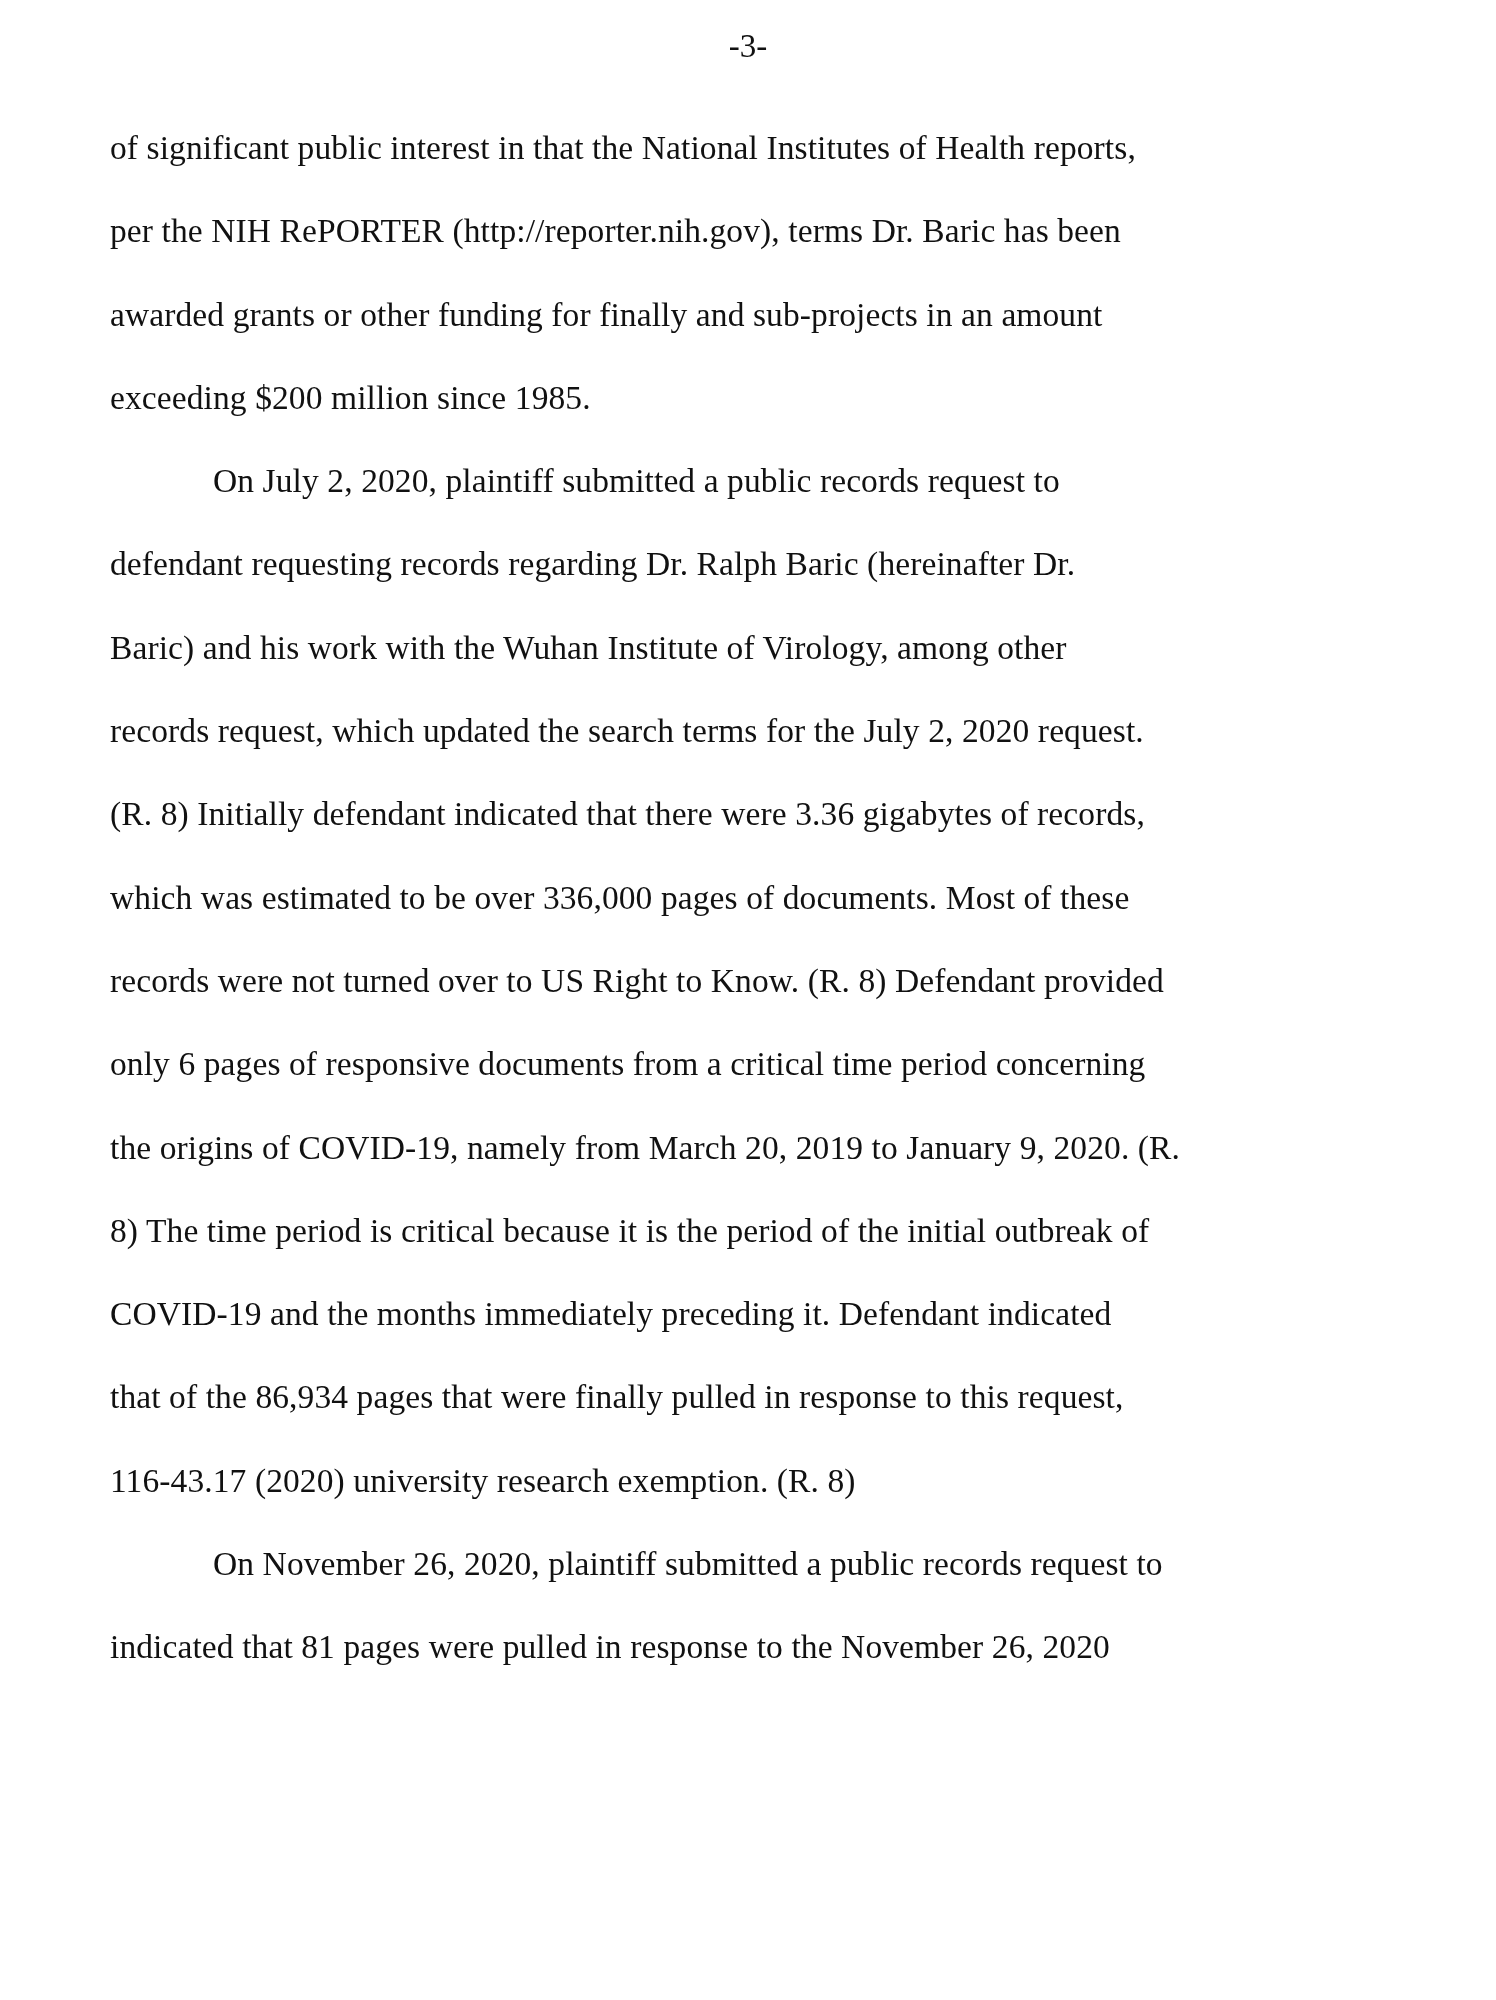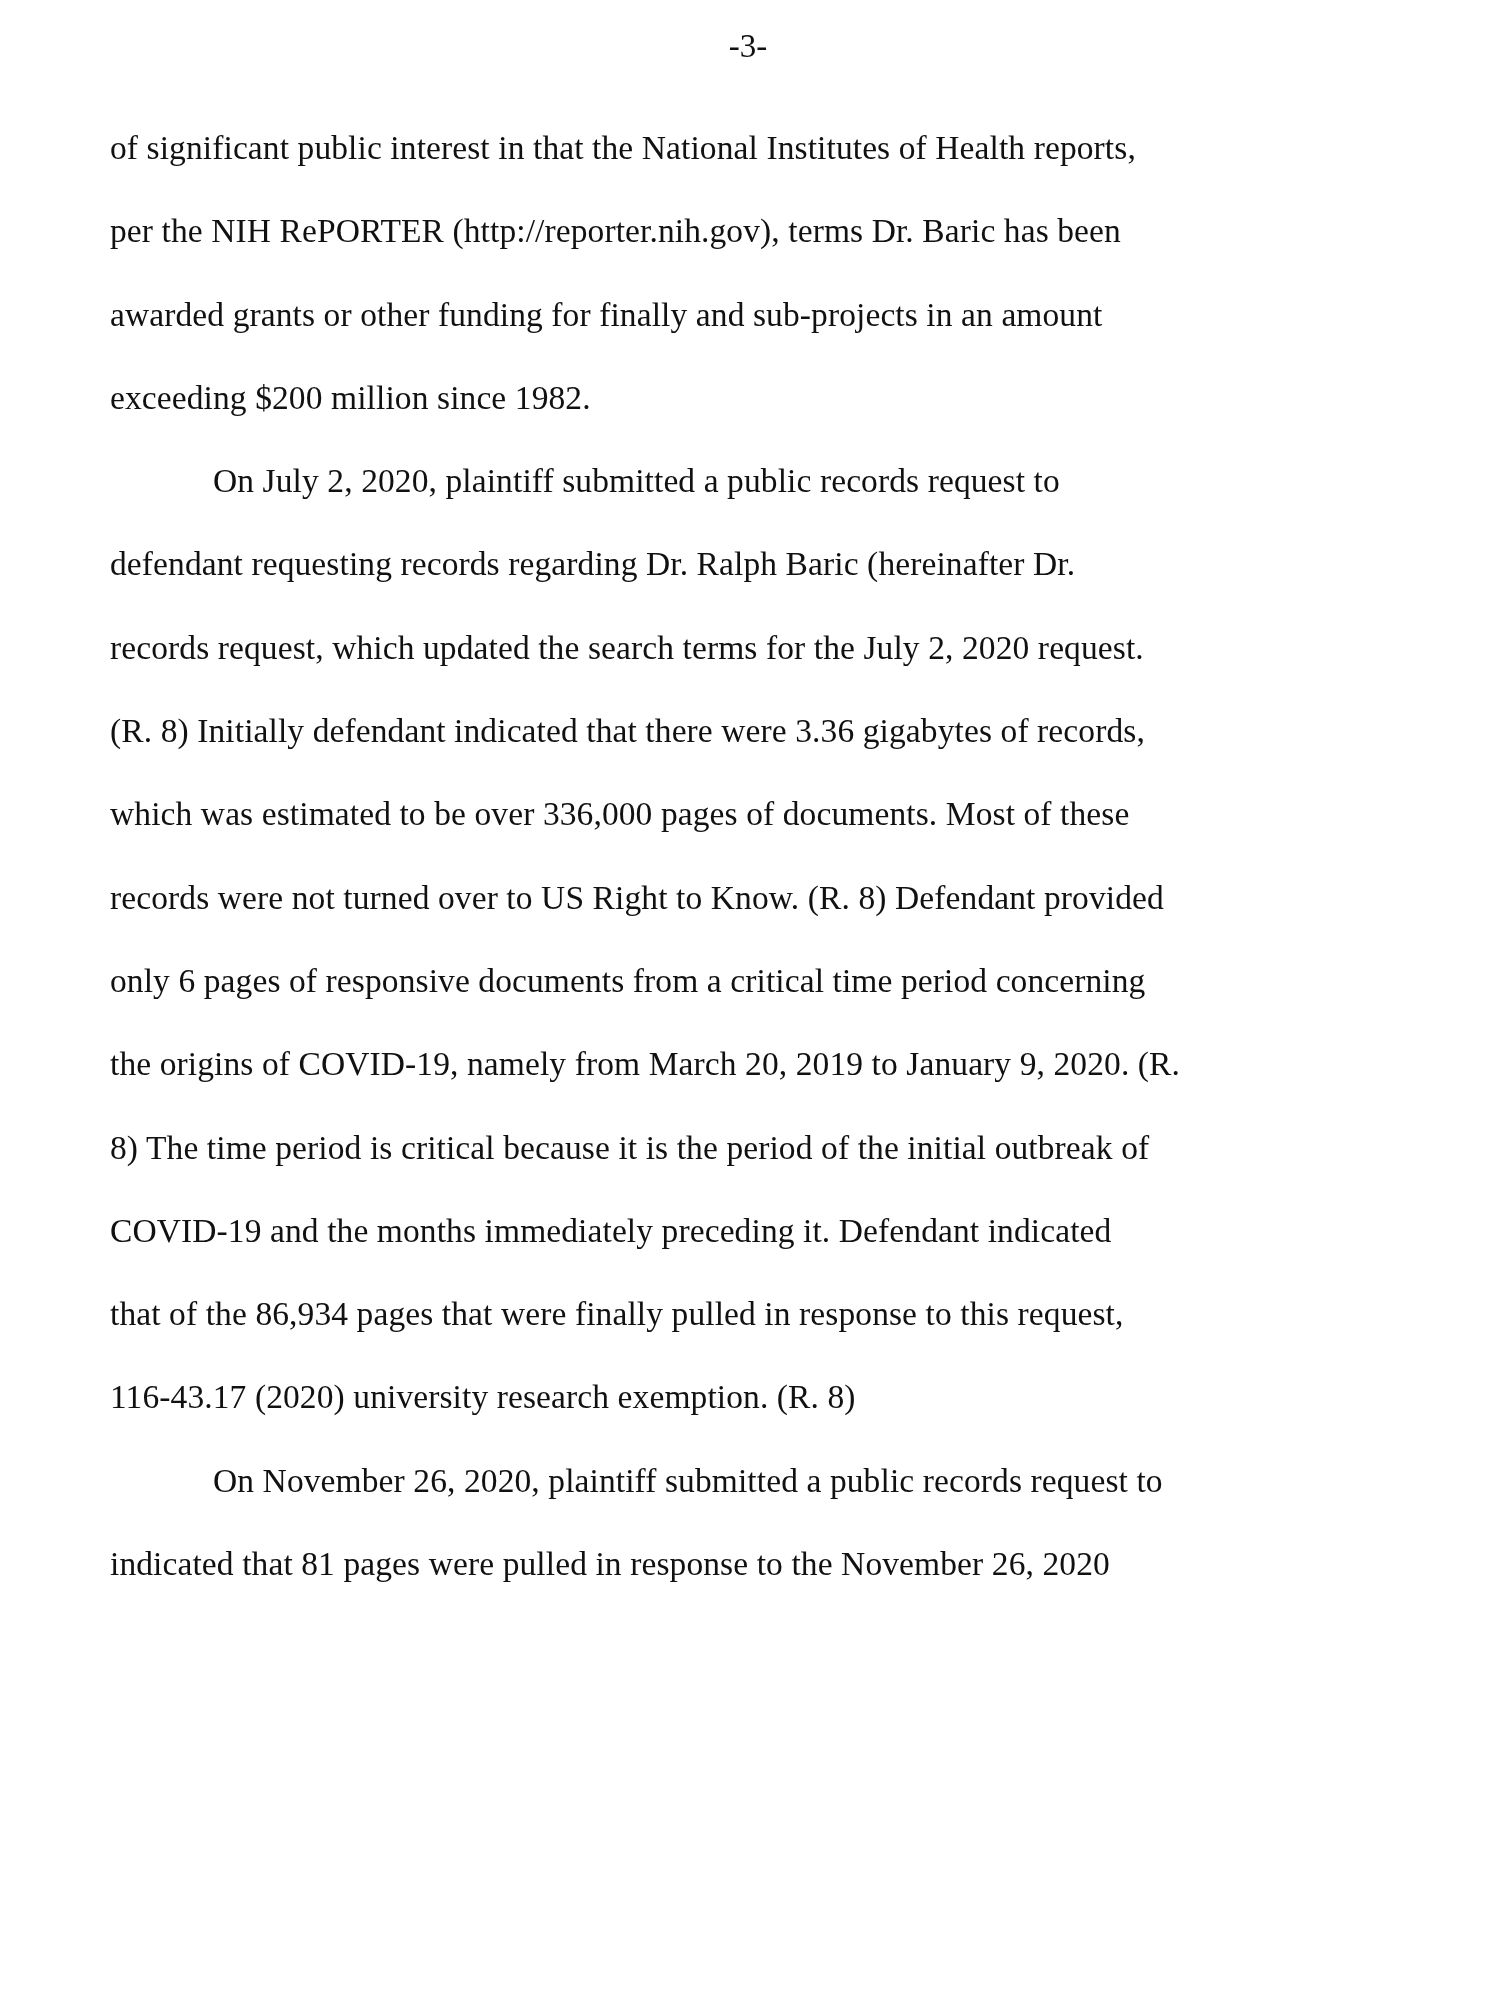--- a/index.html
+++ b/index.html
@@ -14,23 +14,24 @@
 </style>
 </head>
 <body>
 
 <div class="page-number">-3-</div>
 
 <div class="body-text">
   <span class="line">of significant public interest in that the National Institutes of Health reports,</span>
   <span class="line">per the NIH RePORTER (http://reporter.nih.gov), terms Dr. Baric has been</span>
   <span class="line">awarded grants or other funding for finally and sub-projects in an amount</span>
-  <span class="line">exceeding $200 million since 1982.</span>
+  <span class="line">exceeding $200 million since 1985.</span>
   <span class="line indent">On July 2, 2020, plaintiff submitted a public records request to</span>
   <span class="line">defendant requesting records regarding Dr. Ralph Baric (hereinafter Dr.</span>
+  <span class="line">Baric) and his work with the Wuhan Institute of Virology, among other</span>
   <span class="line">records request, which updated the search terms for the July 2, 2020 request.</span>
   <span class="line">(R. 8)  Initially defendant indicated that there were 3.36 gigabytes of records,</span>
   <span class="line">which was estimated to be over 336,000 pages of documents.  Most of these</span>
   <span class="line">records were not turned over to US Right to Know.  (R. 8) Defendant provided</span>
   <span class="line">only 6 pages of responsive documents from a critical time period concerning</span>
   <span class="line">the origins of COVID-19, namely from March 20, 2019 to January 9, 2020. (R.</span>
   <span class="line">8)  The time period is critical because it is the period of the initial outbreak of</span>
   <span class="line">COVID-19 and the months immediately preceding it. Defendant indicated</span>
   <span class="line">that of the 86,934 pages that were finally pulled in response to this request,</span>
   <span class="line">116-43.17 (2020) university research exemption.  (R. 8)</span>

